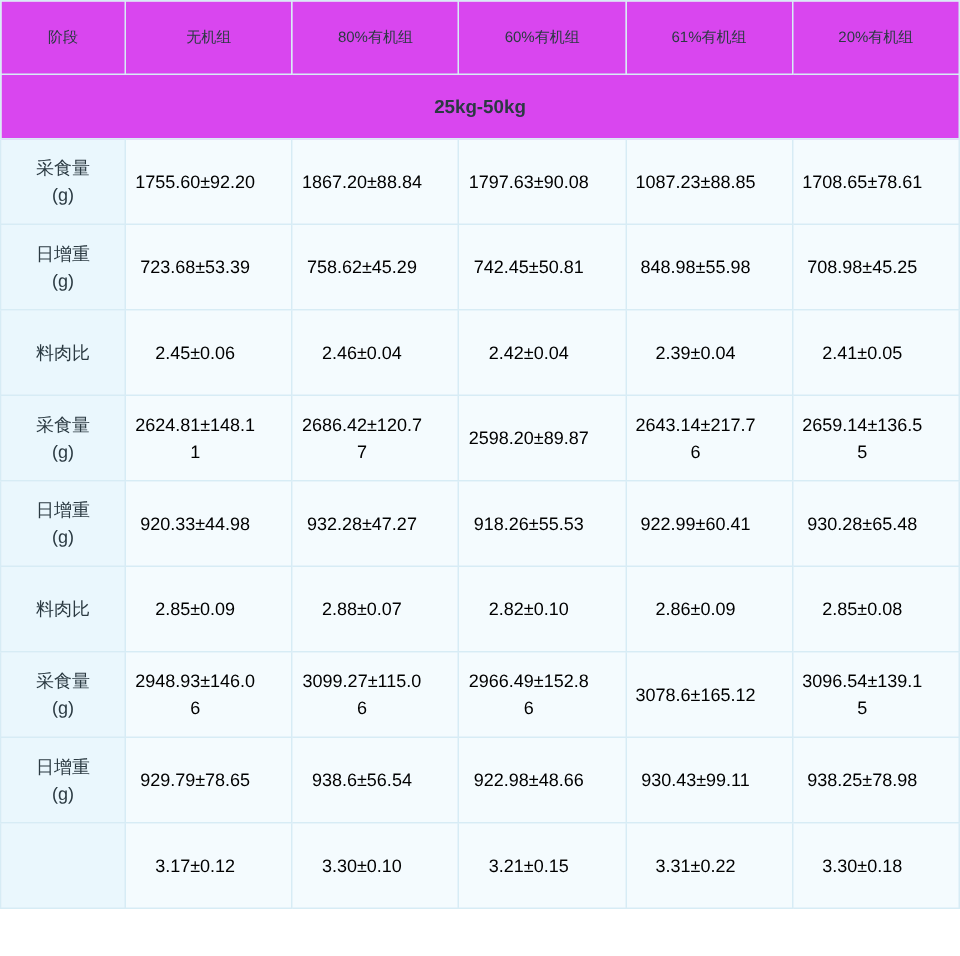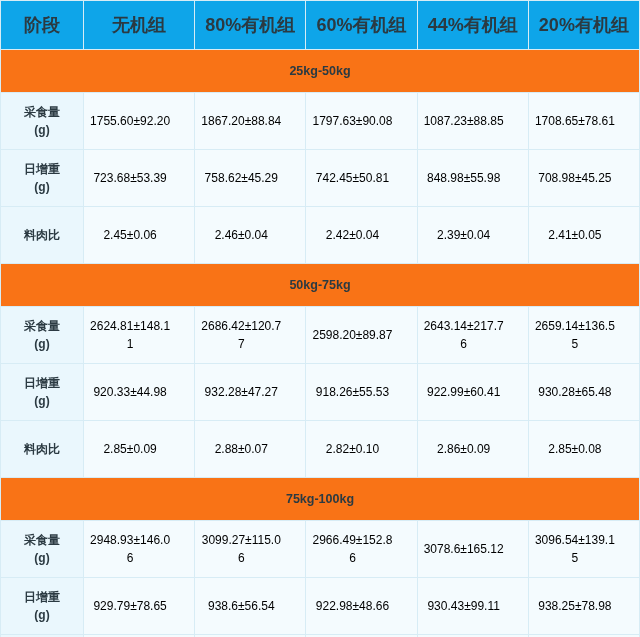--- a/index.html
+++ b/index.html
@@ -23,42 +23,42 @@
   table.data-table td,
   table.data-table th {
     border: 1px solid #d7ecf5;
     text-align: center;
     vertical-align: middle;
     padding: 6px 4px;
     line-height: 1.5;
     word-break: break-all;
   }
   thead th {
-    background: #0ea5e9;
-    font-weight: bold;
+    background: #d946ef;
+    font-weight: normal;
     color: #2b3a42;
     height: 36px;
-    font-size: 18px;
+    font-size: 10px;
   }
   thead th.col-stage {
     width: 74px;
   }
   tr.section-row td {
-    background: #f97316;
+    background: #d946ef;
     font-weight: bold;
     color: #2b3a42;
     height: 30px;
     font-size: 12.5px;
   }
   tr.data-row td {
     background: #f4fbfe;
     height: 44px;
   }
   tr.data-row td.label-cell {
-    font-weight: bold;
+    font-weight: normal;
     color: #2b3a42;
     background: #eaf7fd;
     width: 74px;
     font-size: 12px;
   }
   tr.data-row td.value-cell {
     color: #000000;
     font-size: 12px;
     padding-left: 6px;
     padding-right: 24px;
@@ -70,21 +70,21 @@
 </head>
 <body>
 
 <table class="data-table">
   <thead>
     <tr>
       <th class="col-stage">阶段</th>
       <th>无机组</th>
       <th>80%有机组</th>
       <th>60%有机组</th>
-      <th>44%有机组</th>
+      <th>61%有机组</th>
       <th>20%有机组</th>
     </tr>
   </thead>
   <tbody>
 
     <tr class="section-row">
       <td colspan="6">25kg-50kg</td>
     </tr>
     <tr class="data-row">
       <td class="label-cell">
@@ -112,23 +112,20 @@
       <td class="label-cell">
         <span class="label-line">料肉比</span>
       </td>
       <td class="value-cell">2.45±0.06</td>
       <td class="value-cell">2.46±0.04</td>
       <td class="value-cell">2.42±0.04</td>
       <td class="value-cell">2.39±0.04</td>
       <td class="value-cell">2.41±0.05</td>
     </tr>
 
-    <tr class="section-row">
-      <td colspan="6">50kg-75kg</td>
-    </tr>
     <tr class="data-row">
       <td class="label-cell">
         <span class="label-line">采食量</span>
         <span class="label-line">(g)</span>
       </td>
       <td class="value-cell">2624.81±148.11</td>
       <td class="value-cell">2686.42±120.77</td>
       <td class="value-cell">2598.20±89.87</td>
       <td class="value-cell">2643.14±217.76</td>
       <td class="value-cell">2659.14±136.55</td>
@@ -148,23 +145,20 @@
       <td class="label-cell">
         <span class="label-line">料肉比</span>
       </td>
       <td class="value-cell">2.85±0.09</td>
       <td class="value-cell">2.88±0.07</td>
       <td class="value-cell">2.82±0.10</td>
       <td class="value-cell">2.86±0.09</td>
       <td class="value-cell">2.85±0.08</td>
     </tr>
 
-    <tr class="section-row">
-      <td colspan="6">75kg-100kg</td>
-    </tr>
     <tr class="data-row">
       <td class="label-cell">
         <span class="label-line">采食量</span>
         <span class="label-line">(g)</span>
       </td>
       <td class="value-cell">2948.93±146.06</td>
       <td class="value-cell">3099.27±115.06</td>
       <td class="value-cell">2966.49±152.86</td>
       <td class="value-cell">3078.6±165.12</td>
       <td class="value-cell">3096.54±139.15</td>

